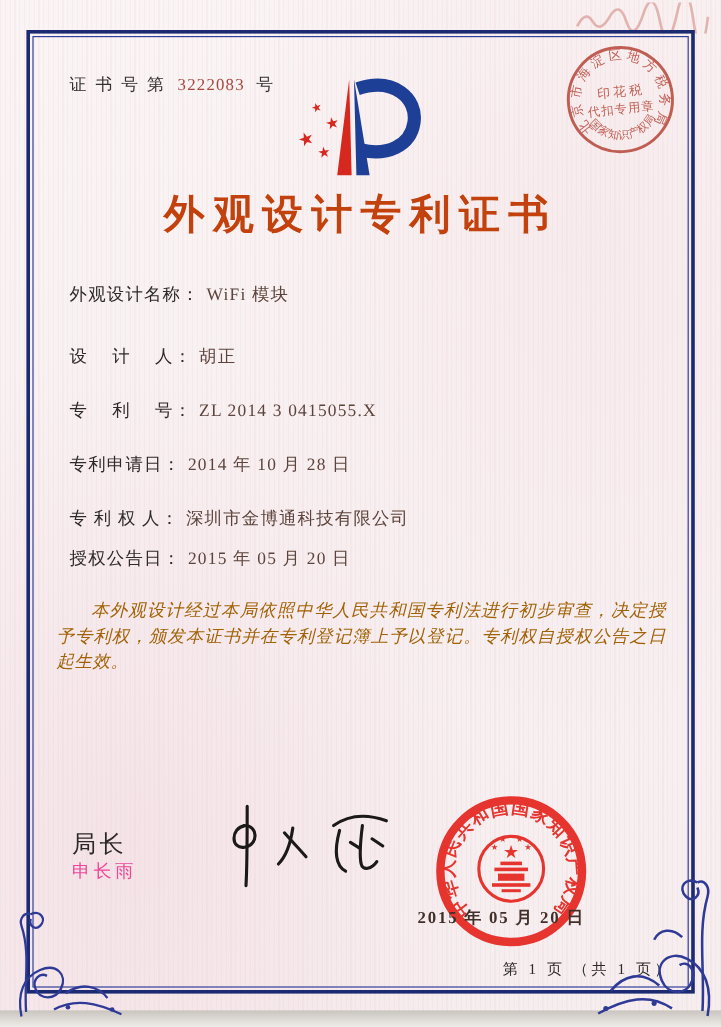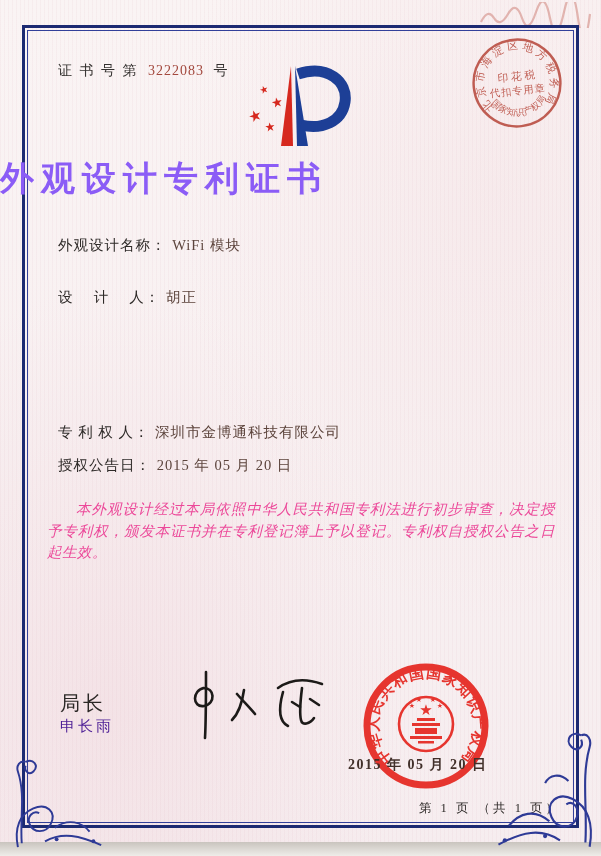--- a/index.html
+++ b/index.html
@@ -26,36 +26,36 @@
   }
   .frame-inner{
     position:absolute;inset:2px;border:1px solid #32409a;
   }
   .cert-no{
     position:absolute;left:58px;top:62px;font-size:14px;color:#33302e;
     letter-spacing:2px;white-space:nowrap;
   }
   .cert-no .num{color:#a3493e;letter-spacing:1px;padding:0 4px;}
   .title{
-    position:absolute;left:0;right:0;top:156px;text-align:left;
-    font-size:34px;font-weight:bold;letter-spacing:7px;color:#8b5cf6;
+    position:absolute;left:0;right:0;top:156px;text-align:center;
+    font-size:34px;font-weight:bold;letter-spacing:7px;color:#c2410c;
   }
   .field-row{
     position:absolute;left:58px;font-size:14.5px;white-space:nowrap;text-align:center;
   }
   .f-label{color:#2e2a28;letter-spacing:1px;}
   .f-value{color:#5c443c;letter-spacing:1px;padding-left:2px;}
   .body-text{
     position:absolute;left:47px;width:508px;top:499px;
-    font-size:14.5px;line-height:21.5px;color:#ec4899;
+    font-size:14.5px;line-height:21.5px;color:#a16207;
     text-align:justify;letter-spacing:.5px;
   }
   .body-text p{margin:0;text-indent:2em;font-style:italic;}
   .sig-title{position:absolute;left:60px;top:690px;font-size:20px;letter-spacing:3px;color:#2b2826;}
-  .sig-name{position:absolute;left:60px;top:717px;font-size:15px;letter-spacing:3px;color:#4c1d95;}
+  .sig-name{position:absolute;left:60px;top:717px;font-size:15px;letter-spacing:3px;color:#ec4899;}
   .sig-svg{position:absolute;left:182px;top:666px;}
   .seal-svg{position:absolute;left:362px;top:662px;z-index:2;}
   .seal-date{
     position:absolute;left:348px;top:756px;z-index:3;font-size:14px;
     color:#41302a;font-weight:bold;letter-spacing:1.5px;white-space:nowrap;
   }
   .stamp-svg{position:absolute;left:468px;top:34px;}
   .scrawl-svg{position:absolute;left:478px;top:2px;}
   .footer-text{
     position:absolute;left:0px;right:40px;top:800px;text-align:right;
@@ -118,20 +118,28 @@
 
   <div class="title">外观设计专利证书</div>
 
   <div class="field-row" style="top:236px">
     <span class="f-label">外观设计名称：</span>
     <span class="f-value">WiFi 模块</span>
   </div>
   <div class="field-row" style="top:288px">
     <span class="f-label">设　 计　 人：</span>
     <span class="f-value">胡正</span>
+  </div>
+  <div class="field-row" style="top:333px">
+    <span class="f-label">专　 利　 号：</span>
+    <span class="f-value">ZL 2014 3 0415055.X</span>
+  </div>
+  <div class="field-row" style="top:378px">
+    <span class="f-label">专利申请日：</span>
+    <span class="f-value">2014 年 10 月 28 日</span>
   </div>
   <div class="field-row" style="top:423px">
     <span class="f-label">专 利 权 人：</span>
     <span class="f-value">深圳市金博通科技有限公司</span>
   </div>
   <div class="field-row" style="top:456px">
     <span class="f-label">授权公告日：</span>
     <span class="f-value">2015 年 05 月 20 日</span>
   </div>
 

